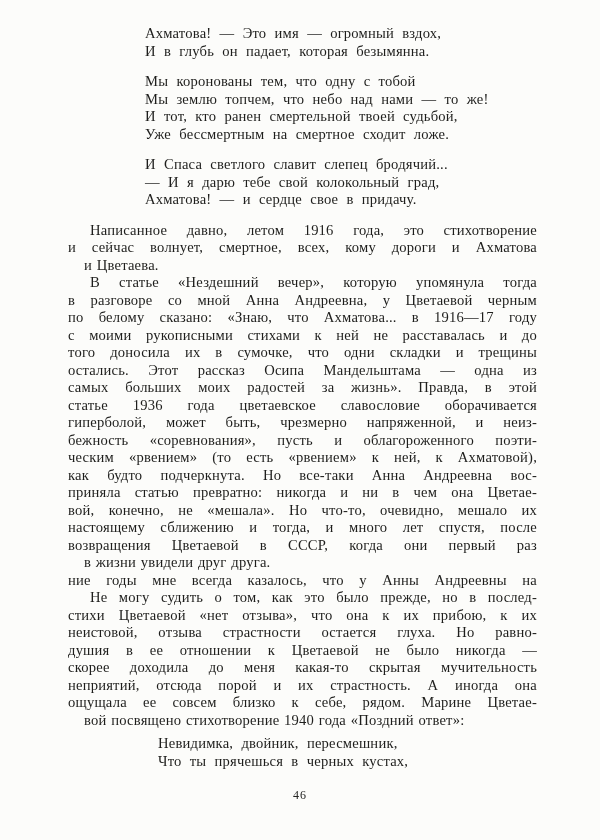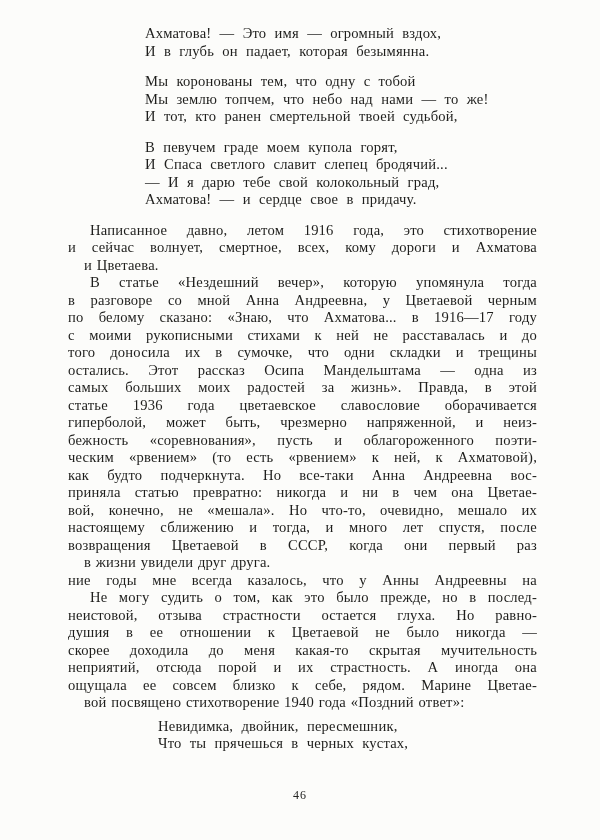--- a/index.html
+++ b/index.html
@@ -68,23 +68,23 @@
 <div class="page">
   <div class="text-block">
       <div class="block verse" style="margin-left: 77px;">
         <div class="line">Ахматова! — Это имя — огромный вздох,</div>
         <div class="line">И в глубь он падает, которая безымянна.</div>
       </div>
       <div class="block verse" style="margin-left: 77px;">
         <div class="line">Мы коронованы тем, что одну с тобой</div>
         <div class="line">Мы землю топчем, что небо над нами — то же!</div>
         <div class="line">И тот, кто ранен смертельной твоей судьбой,</div>
+        <div class="line">Уже бессмертным на смертное сходит ложе.</div>
       </div>
       <div class="block verse" style="margin-left: 77px;">
-        <div class="line">В певучем граде моем купола горят,</div>
         <div class="line">И Спаса светлого славит слепец бродячий...</div>
         <div class="line">— И я дарю тебе свой колокольный град,</div>
         <div class="line">Ахматова! — и сердце свое в придачу.</div>
       </div>
       <div class="block para">
         <div class="line just first">Написанное давно, летом 1916 года, это стихотворение</div>
         <div class="line just">и сейчас волнует, смертное, всех, кому дороги и Ахматова</div>
         <div class="line last">и Цветаева.</div>
       </div>
       <div class="block para">
@@ -102,20 +102,21 @@
         <div class="line just">как будто подчеркнута. Но все-таки Анна Андреевна вос-</div>
         <div class="line just">приняла статью превратно: никогда и ни в чем она Цветае-</div>
         <div class="line just">вой, конечно, не «мешала». Но что-то, очевидно, мешало их</div>
         <div class="line just">настоящему сближению и тогда, и много лет спустя, после</div>
         <div class="line just">возвращения Цветаевой в СССР, когда они первый раз</div>
         <div class="line last">в жизни увидели друг друга.</div>
       </div>
       <div class="block para">
         <div class="line just">ние годы мне всегда казалось, что у Анны Андреевны на</div>
         <div class="line just first">Не могу судить о том, как это было прежде, но в послед-</div>
+        <div class="line just">стихи Цветаевой «нет отзыва», что она к их прибою, к их</div>
         <div class="line just">неистовой, отзыва страстности остается глуха. Но равно-</div>
         <div class="line just">душия в ее отношении к Цветаевой не было никогда —</div>
         <div class="line just">скорее доходила до меня какая-то скрытая мучительность</div>
         <div class="line just">неприятий, отсюда порой и их страстность. А иногда она</div>
         <div class="line just">ощущала ее совсем близко к себе, рядом. Марине Цветае-</div>
         <div class="line last">вой посвящено стихотворение 1940 года «Поздний ответ»:</div>
       </div>
       <div class="block verse" style="margin-left: 90px;">
         <div class="line">Невидимка, двойник, пересмешник,</div>
         <div class="line">Что ты прячешься в черных кустах,</div>

